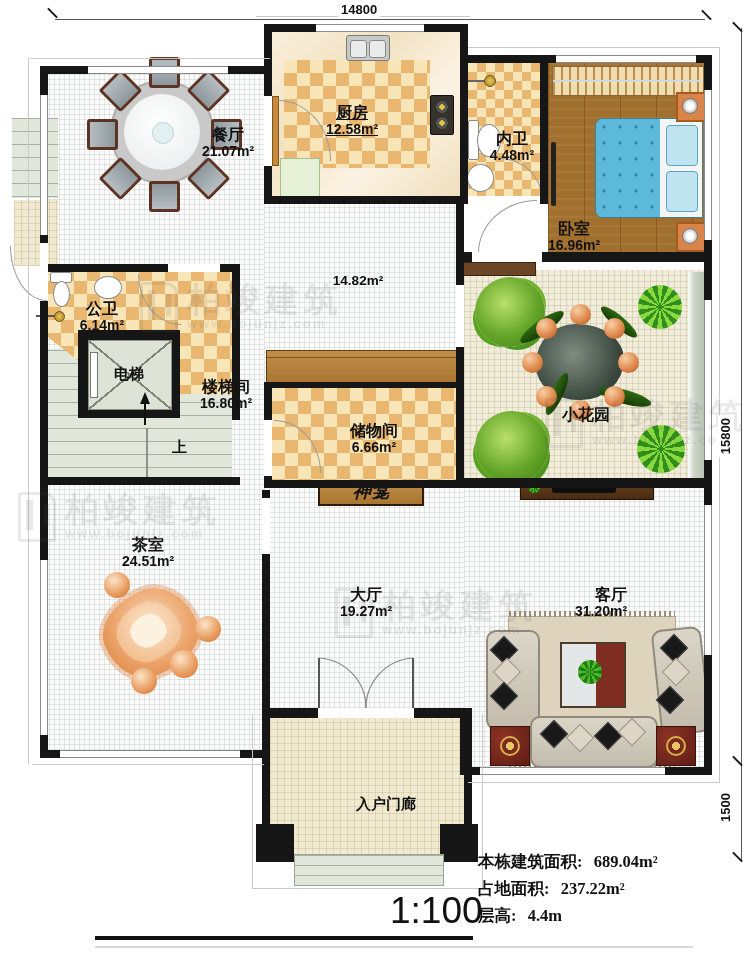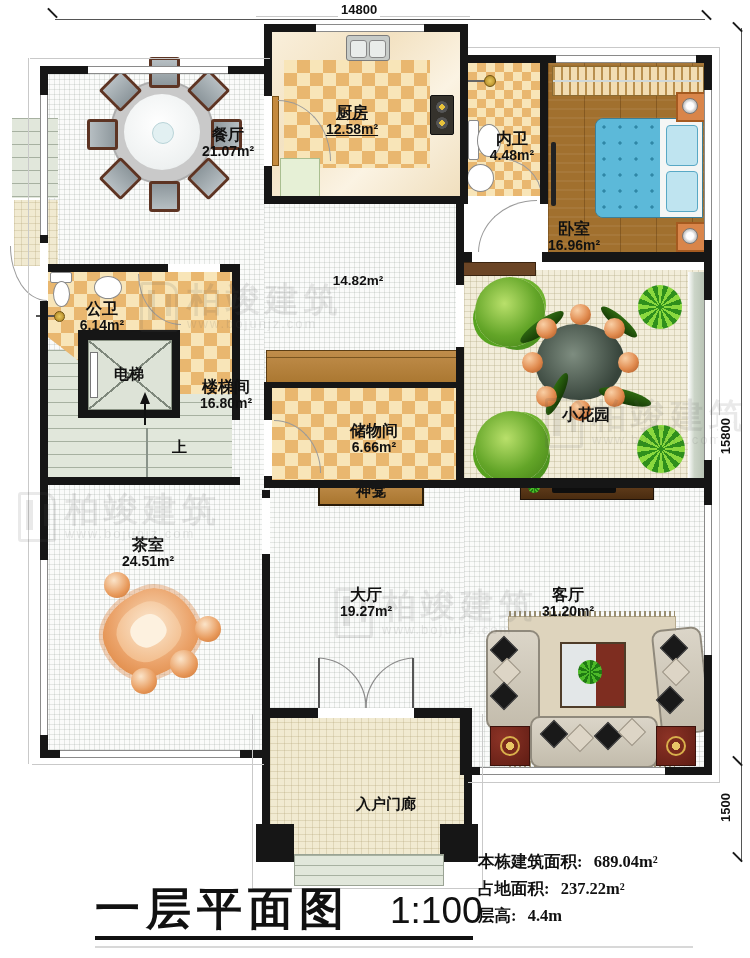--- a/index.html
+++ b/index.html
@@ -34,21 +34,21 @@
   .grayline{position:absolute;background:#c9c9c9;}
   .dimline{position:absolute;background:#555;}
   .tick{position:absolute;width:13px;height:2px;background:#1a1a1a;transform:rotate(45deg);}
   .dimtxt{position:absolute;font-weight:bold;font-size:13px;color:#111;background:#fff;padding:0 3px;}
   .vert{writing-mode:vertical-rl;transform:rotate(180deg);}
   .wm{position:absolute;display:flex;align-items:center;gap:9px;opacity:.12;color:#555;}
   .wm .logo{width:32px;height:44px;border:3px solid currentColor;border-radius:3px 12px 3px 3px;position:relative;flex:0 0 auto;}
   .wm .logo:before{content:"";position:absolute;left:5px;top:5px;width:7px;height:30px;background:currentColor;}
   .wm .logo:after{content:"";position:absolute;right:4px;top:9px;width:5px;height:22px;background:currentColor;}
   .wm .wnm{font-size:34px;font-weight:bold;letter-spacing:5px;line-height:1;}
-  .wm .wurl{font-size:13px;font-weight:normal;letter-spacing:2px;line-height:1.3;}
+  .wm .wurl{font-size:13px;font-weight:bold;letter-spacing:2px;line-height:1.3;}
   .sofa{position:absolute;background:linear-gradient(#dbd5c8,#c3bcac);border:2px solid #8f897c;border-radius:10px;}
   .pillow{position:absolute;width:18px;height:18px;background:#191919;border:1px solid #4e4e4e;transform:rotate(45deg);}
   .pillow.lt{background:#ddd5c6;border-color:#9a9283;}
   .mat{position:absolute;width:38px;height:38px;background:radial-gradient(circle at 32% 30%,#8d3326,#5f1d14);border:1px solid #3c120c;}
   .mat:after{content:"";position:absolute;inset:9px;border-radius:50%;border:2px solid #d9b04c;background:radial-gradient(circle,#e8c566 0 34%,#7a2a1c 36%);}
   .plantc{position:absolute;border-radius:50%;background:repeating-conic-gradient(#1f7a12 0 20deg,#4cb928 20deg 40deg);}
   .bush{position:absolute;border-radius:50%;
     background:radial-gradient(circle at 42% 38%,#b9e06b,#63a528 55%,#3f7d14);
     box-shadow:7px 9px 0 -6px #4e9420,-9px 7px 0 -7px #57a31f,9px -7px 0 -8px #6fb32f;}
   .palm{position:absolute;border-radius:50%;background:repeating-conic-gradient(from 8deg,#2f8f1c 0 15deg,#8ad83e 15deg 30deg);}
@@ -144,21 +144,21 @@
   <div class="abs" style="left:146px;top:428px;width:2px;height:50px;background:#8a948a;"></div>
   <div class="abs" style="left:140px;top:392px;width:0;height:0;border-left:5px solid transparent;border-right:5px solid transparent;border-bottom:12px solid #111;"></div>
   <div class="abs" style="left:144px;top:403px;width:2px;height:22px;background:#111;"></div>
 
   <div class="checker" style="left:272px;top:388px;width:184px;height:92px;"></div>
   <div class="qarc" style="left:274px;top:420px;width:46px;height:52px;border-radius:0 100% 0 0;border-left:none;border-bottom:none;"></div>
   <div class="abs" style="left:266px;top:350px;width:192px;height:34px;background:linear-gradient(#c08d4b,#a9762f);border:1px solid #5d3e14;">
     <div class="abs" style="left:0;top:6px;width:190px;height:1px;background:#7a5520;"></div>
   </div>
   <div class="abs" style="left:318px;top:480px;width:102px;height:22px;background:linear-gradient(#c08d4b,#a9762f);border:2px solid #2a1c08;text-align:center;">
-    <span style="font-size:15px;font-weight:bold;line-height:18px;">神龛</span>
+    <span style="font-size:18px;font-weight:bold;line-height:18px;font-style:italic;">神龛</span>
   </div>
 
   <div class="bush" style="left:475px;top:277px;width:70px;height:70px;"></div>
   <div class="bush" style="left:475px;top:411px;width:74px;height:72px;"></div>
   <div class="palm" style="left:638px;top:285px;width:44px;height:44px;"></div>
   <div class="palm" style="left:637px;top:425px;width:48px;height:48px;"></div>
   <div class="abs" style="left:536px;top:324px;width:88px;height:76px;border-radius:46% 54% 50% 50%/52% 48% 55% 45%;background:radial-gradient(circle at 42% 40%,#7e8d80,#37443b 70%);"></div>
   <div class="gleaf" style="left:516px;top:320px;width:52px;height:14px;transform:rotate(-35deg);"></div>
   <div class="gleaf" style="left:598px;top:390px;width:54px;height:14px;transform:rotate(15deg);"></div>
   <div class="gleaf" style="left:534px;top:388px;width:46px;height:12px;transform:rotate(-65deg);"></div>
@@ -355,43 +355,40 @@
     <span class="nm">小花园</span>
   </div>
   <div class="lbl" style="left:148px;top:536px;">
     <span class="nm">茶室</span>
     <span class="ar">24.51m²</span>
   </div>
   <div class="lbl" style="left:366px;top:586px;">
     <span class="nm">大厅</span>
     <span class="ar">19.27m²</span>
   </div>
-  <div class="lbl" style="left:568px;top:586px;">
+  <div class="lbl" style="left:601px;top:586px;text-align:right;">
     <span class="nm">客厅</span>
     <span class="ar">31.20m²</span>
   </div>
   <div class="lbl" style="left:386px;top:796px;">
     <span class="nm" style="font-size:15px;">入户门廊</span>
   </div>
 
   <div class="dimline" style="left:55px;top:19px;width:650px;height:1px;"></div>
   <div class="tick" style="left:46px;top:12px;"></div>
   <div class="tick" style="left:700px;top:14px;"></div>
   <div class="dimtxt" style="left:338px;top:2px;">14800</div>
 
   <div class="dimline" style="left:741px;top:28px;width:1px;height:834px;"></div>
   <div class="tick" style="left:731px;top:26px;"></div>
   <div class="tick" style="left:731px;top:760px;"></div>
   <div class="tick" style="left:731px;top:856px;"></div>
   <div class="dimtxt vert" style="left:718px;top:415px;padding:3px 0;">15800</div>
   <div class="dimtxt vert" style="left:718px;top:790px;padding:3px 0;">1500</div>
 
-  <div class="abs" style="left:95px;top:886px;font-size:45px;font-weight:bold;letter-spacing:6px;line-height:1;">
-    <span>一层平面图</span>
-  </div>
   <div class="abs" style="left:390px;top:892px;font-size:37px;line-height:1;">
     <span>1:100</span>
   </div>
   <div class="abs" style="left:95px;top:936px;width:378px;height:4px;background:#111;"></div>
   <div class="abs" style="left:95px;top:946px;width:598px;height:2px;background:#d8d8d8;"></div>
 
   <div class="abs" style="left:478px;top:848px;font-size:16.5px;font-weight:600;line-height:27px;font-family:'Liberation Serif',serif;">
     <div>
       <span>本栋建筑面积:</span>
       <span style="margin-left:7px;">689.04m²</span>

